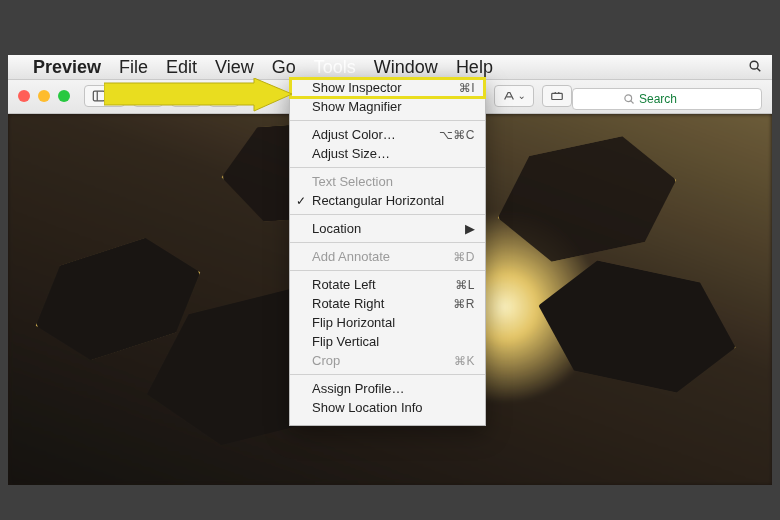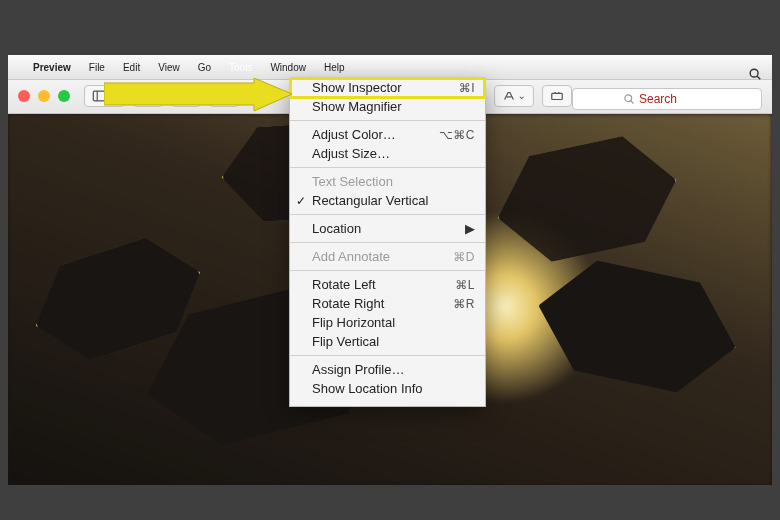--- a/index.html
+++ b/index.html
@@ -14,21 +14,21 @@
     --toolbar-grey:#ececec;
     --search-grey:#d8d8d8;
   }
   *{box-sizing:border-box;font-family:-apple-system,"Helvetica Neue",Helvetica,Arial,sans-serif;}
   body{margin:0;width:780px;height:520px;background:var(--grey-bg);overflow:hidden;}
 
   
   .menubar{position:absolute;left:8px;right:8px;top:55px;height:23px;
     background:linear-gradient(#fafafa,#e3e3e3);
     border-bottom:1px solid var(--menubar-border);
-    display:flex;font-size:10px;color:var(--menu-text);
+    display:flex;align-items:center;font-size:18px;color:var(--menu-text);
     padding:12px 4px;z-index:10;}
   .menubar .apple{margin:0 8px 0 4px;font-size:14px;}
   .menubar .mitem{padding:0 9px;height:100%;display:flex;align-items:center;cursor:default;}
   .menubar .mitem.app{font-weight:700;}
   .menubar .mitem.sel{background:var(--menu-selected);color:#ffffff;}
   .menubar .spacer{flex:1;}
 
   
   .windowbar{position:absolute;left:8px;right:8px;top:78px;height:36px;
     background:linear-gradient(#f4f4f4,#e6e6e6);
@@ -38,21 +38,21 @@
   .t-red{background:#ff5f57;}
   .t-yel{background:#febc2e;}
   .t-grn{background:#28c840;}
 
   .tbtn{height:22px;border:1px solid #c3c3c3;border-radius:4px;background:#f7f7f7;
     margin-left:8px;display:flex;align-items:center;justify-content:center;
     font-size:12px;color:#555;padding:0 7px;}
   .tbtn svg{width:14px;height:14px;stroke:#555;fill:none;stroke-width:1.4;}
   .toolbar-right{margin-left:auto;display:flex;align-items:center;margin-right:10px;}
   .search{height:22px;width:190px;border-radius:4px;background:#fff;border:1px solid #c7c7c7;
-    display:flex;align-items:center;color:#b91c1c;font-size:12px;margin-top:6px;}
+    display:flex;align-items:center;color:#15803d;font-size:12px;margin-top:6px;}
   .search svg{width:12px;height:12px;margin:0 4px 0 50px;stroke:#9a9a9a;fill:none;stroke-width:1.6;}
 
   
   .content{position:absolute;left:8px;right:8px;top:114px;bottom:35px;overflow:hidden;
     background:#1a1410;filter:saturate(1.1);}
   .photo{position:absolute;inset:0;background:
      radial-gradient(circle at 65% 52%, #fff6c6 0%, #e5c86e 6%, rgba(0,0,0,0) 18%),
      linear-gradient(200deg,#6a5a38 0%,#2c2218 40%,#0f0c09 100%);
      filter:blur(2px) contrast(.95);}
   
@@ -194,21 +194,21 @@
     </div>
     <div class="row">
       <span>Adjust Size…</span>
     </div>
     <hr>
     <div class="row disabled">
       <span>Text Selection</span>
     </div>
     <div class="row">
       <span class="chk">✓</span>
-      <span>Rectangular Vertical</span>
+      <span>Rectangular Horizontal</span>
     </div>
     <hr>
     <div class="row">
       <span>Location</span>
       <span class="sub">▶</span>
     </div>
     <hr>
     <div class="row disabled">
       <span>Add Annotate</span>
       <span class="sc">⌘D</span>
@@ -220,20 +220,24 @@
     </div>
     <div class="row">
       <span>Rotate Right</span>
       <span class="sc">⌘R</span>
     </div>
     <div class="row">
       <span>Flip Horizontal</span>
     </div>
     <div class="row">
       <span>Flip Vertical</span>
+    </div>
+    <div class="row disabled">
+      <span>Crop</span>
+      <span class="sc">⌘K</span>
     </div>
     <hr>
     <div class="row">
       <span>Assign Profile…</span>
     </div>
     <div class="row">
       <span>Show Location Info</span>
     </div>
   </div>
 <div class="hl"></div>

